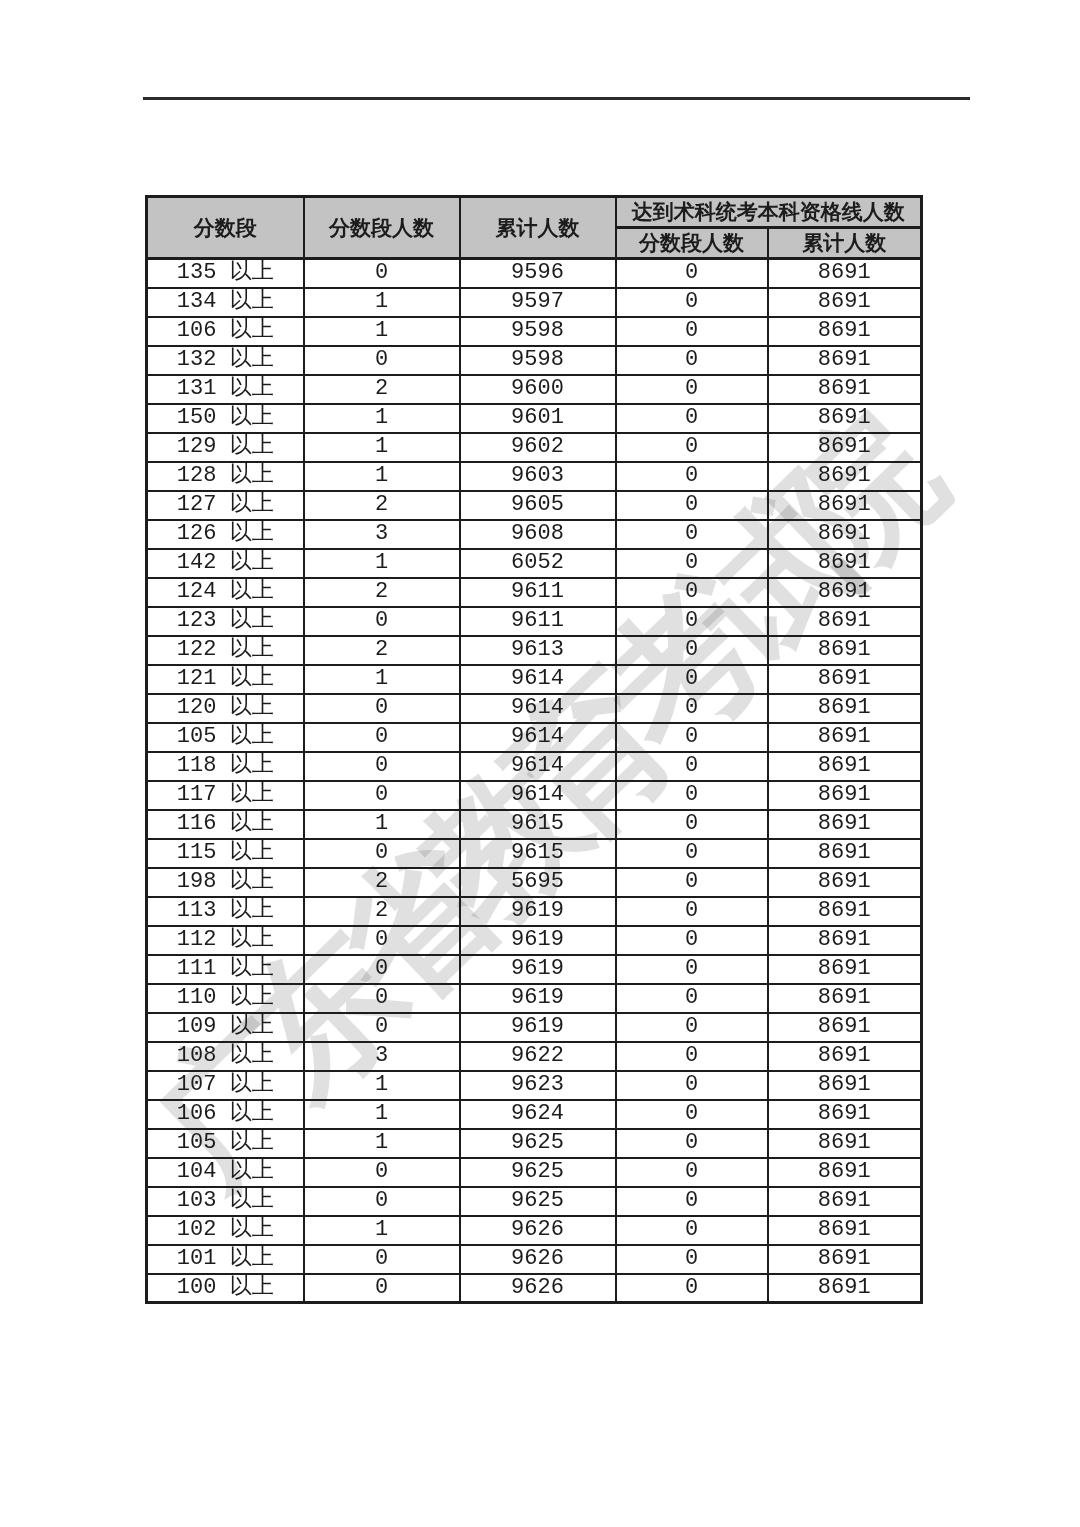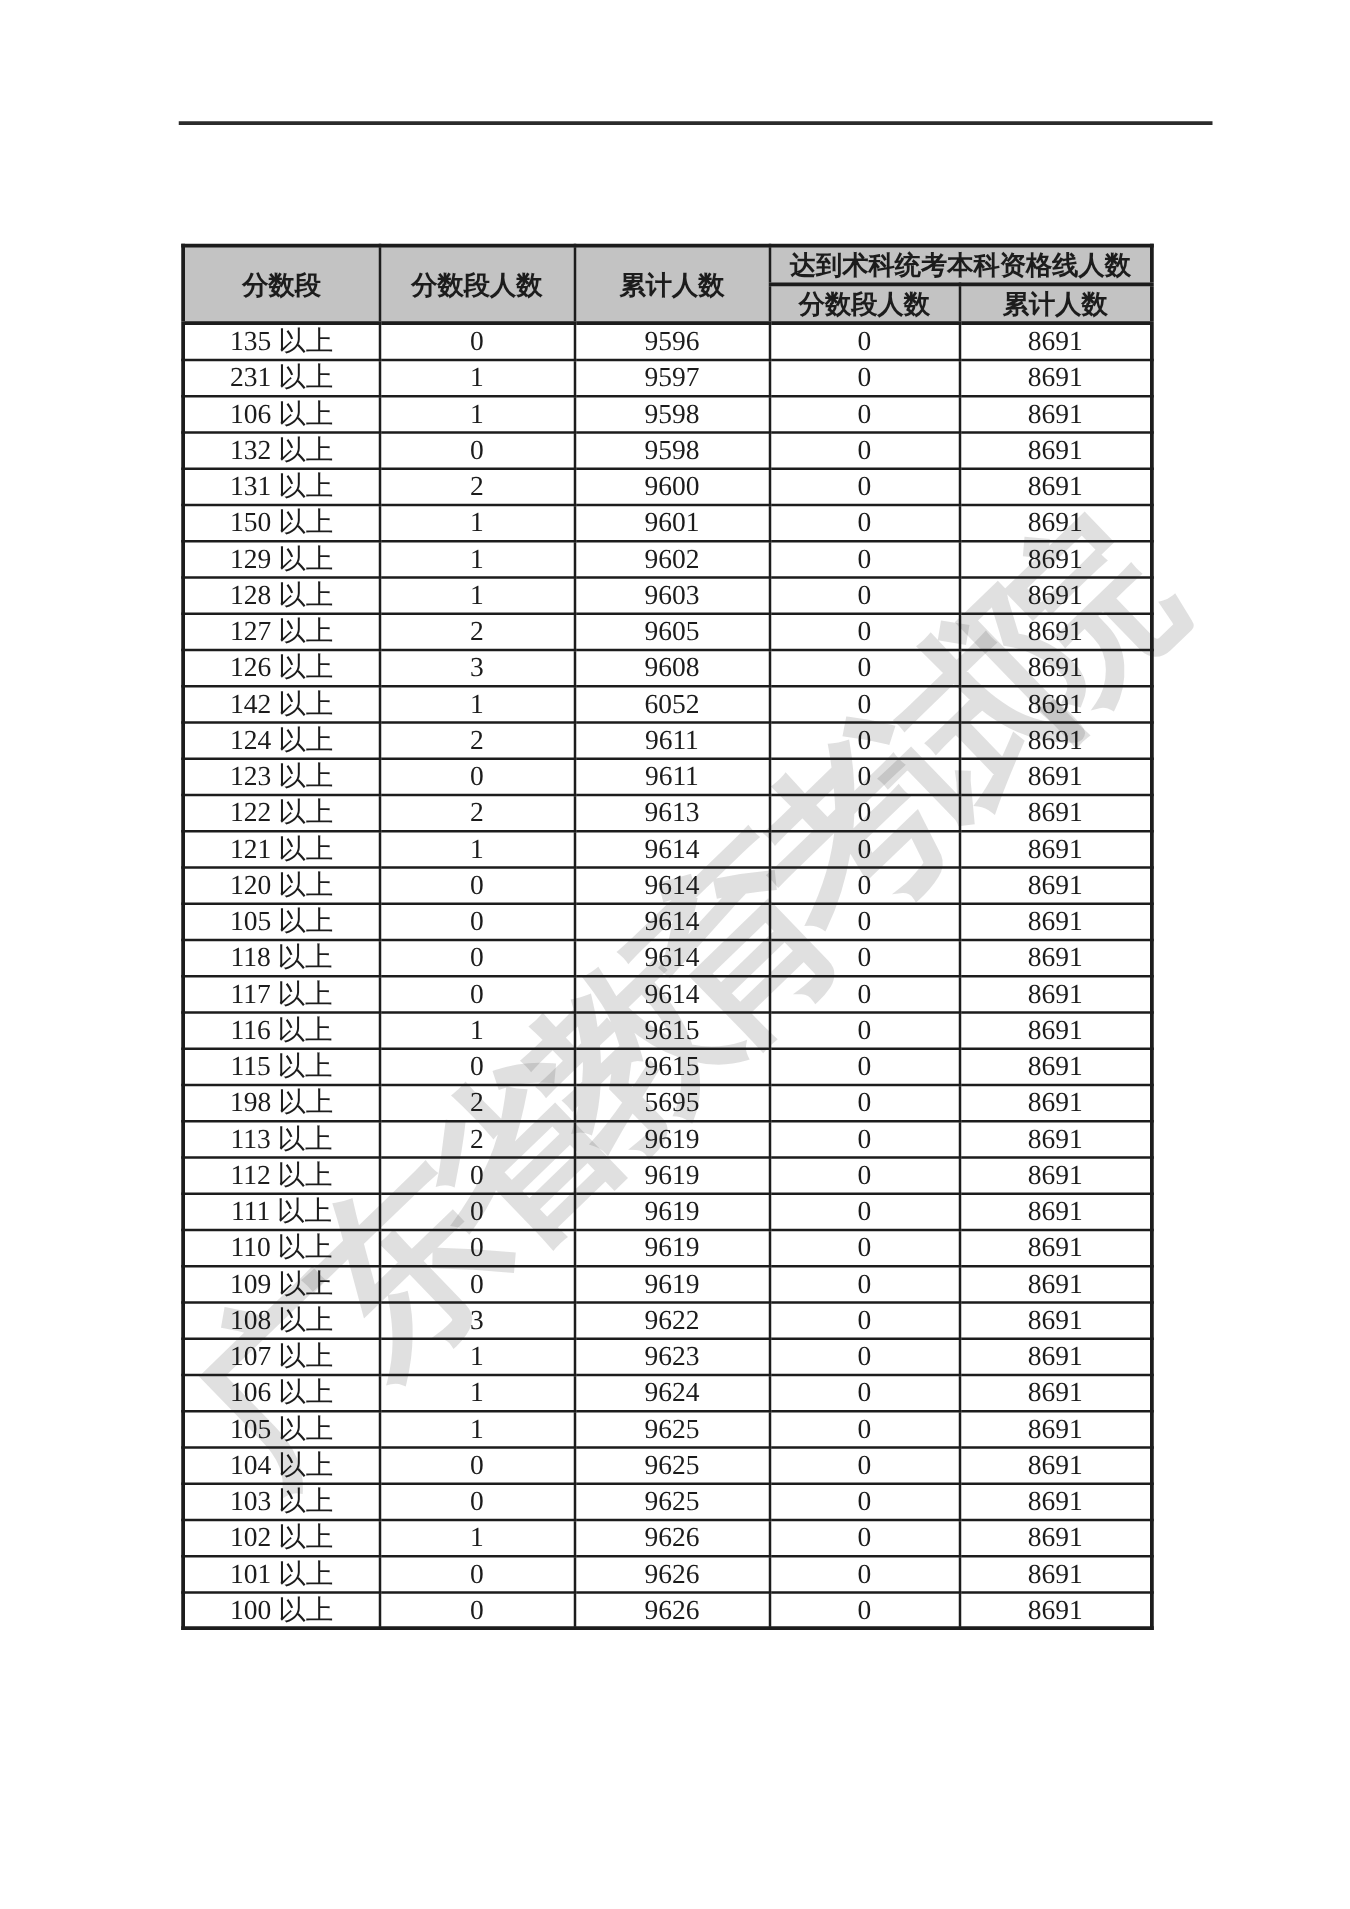--- a/index.html
+++ b/index.html
@@ -34,20 +34,21 @@
     z-index: 1;
     user-select: none;
   }
   table.score-table {
     position: absolute;
     left: 145px; top: 195px;
     width: 775px;
     border-collapse: collapse;
     table-layout: fixed;
     z-index: 2;
+    font-family: Liberation Mono, monospace;
   }
   table.score-table, .score-table th, .score-table td {
     border: 2px solid var(--border-color, #1c1c1c);
   }
   table.score-table { border-width: 3px; }
   .score-table th {
     background: var(--header-bg, #c3c3c3);
     font-weight: 700;
     font-size: 21px;
     text-align: center;
@@ -95,21 +96,21 @@
     </thead>
     <tbody id="score-rows">
         <tr>
           <td>135 以上</td>
           <td>0</td>
           <td>9596</td>
           <td>0</td>
           <td>8691</td>
         </tr>
         <tr>
-          <td>231 以上</td>
+          <td>134 以上</td>
           <td>1</td>
           <td>9597</td>
           <td>0</td>
           <td>8691</td>
         </tr>
         <tr>
           <td>106 以上</td>
           <td>1</td>
           <td>9598</td>
           <td>0</td>

